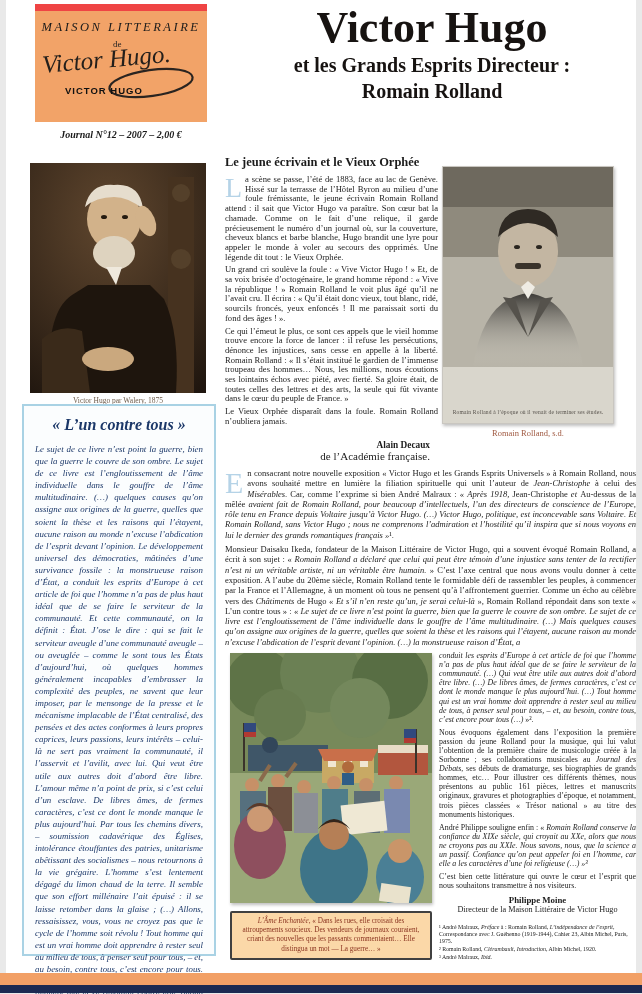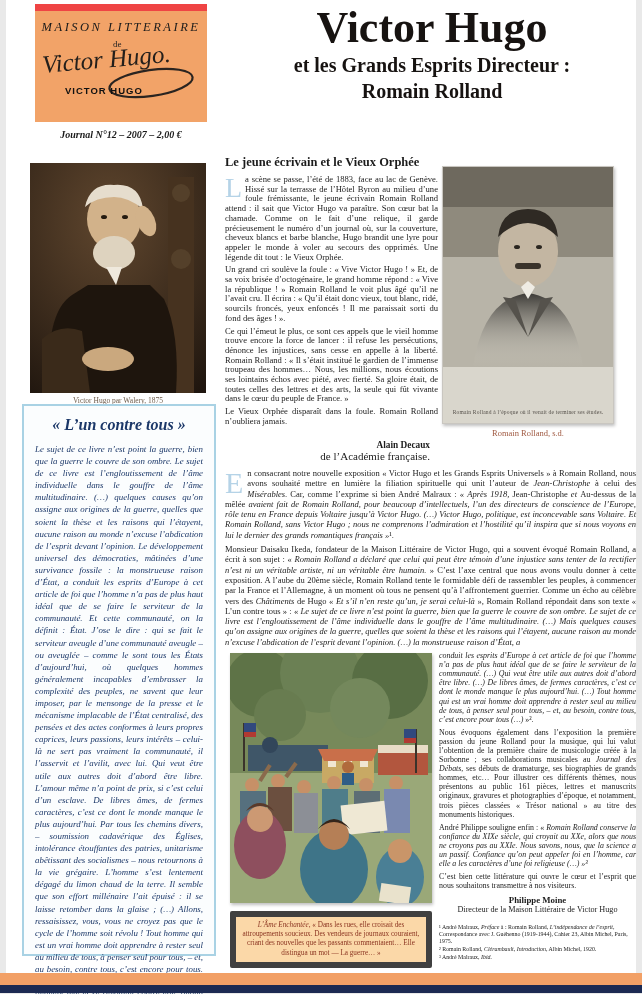--- a/index.html
+++ b/index.html
@@ -76,21 +76,21 @@
   .quote-body{font-style:italic;font-size:8.9px;line-height:12.1px;text-align:justify;}
 
   
   .section2{position:absolute;left:225px;top:468px;width:411px;color:#1c1c1c;}
   .section2 .s2p{font-size:8.5px;line-height:10.3px;text-align:justify;margin:0 0 4px 0;}
   .dropcap-e{float:left;font-size:30px;line-height:27px;color:#b5d3e7;margin:1px 4px 0 0;}
   .wrap-zone{position:relative;margin-top:2px;min-height:330px;}
   .painting-fig{position:absolute;left:5px;top:2px;width:202px;}
   .painting-fig svg{display:block;box-shadow:1px 2px 3px rgba(0,0,0,.25);}
   .painting-caption-box{
-    margin-top:8px;border:6px solid #404040;background:#fbd8a8;border-radius:2px;
+    margin-top:8px;border:2px solid #404040;background:#fbd8a8;border-radius:2px;
     padding:4px 6px;font-size:7.2px;line-height:9.2px;text-align:center;color:#8a3320;
   }
   .rightcol{margin-left:214px;width:197px;font-size:7.9px;line-height:9.1px;text-align:justify;}
   .rightcol p{margin:0 0 4px 0;}
   .sig{margin-top:6px;text-align:center;}
   .sig .name{font-weight:bold;font-size:8.8px;}
   .sig .role{font-size:8.2px;}
   .footnotes{margin-top:9px;font-size:5.9px;line-height:7.1px;text-align:left;color:#222;}
   .footnotes div{margin-bottom:1px;}
 

